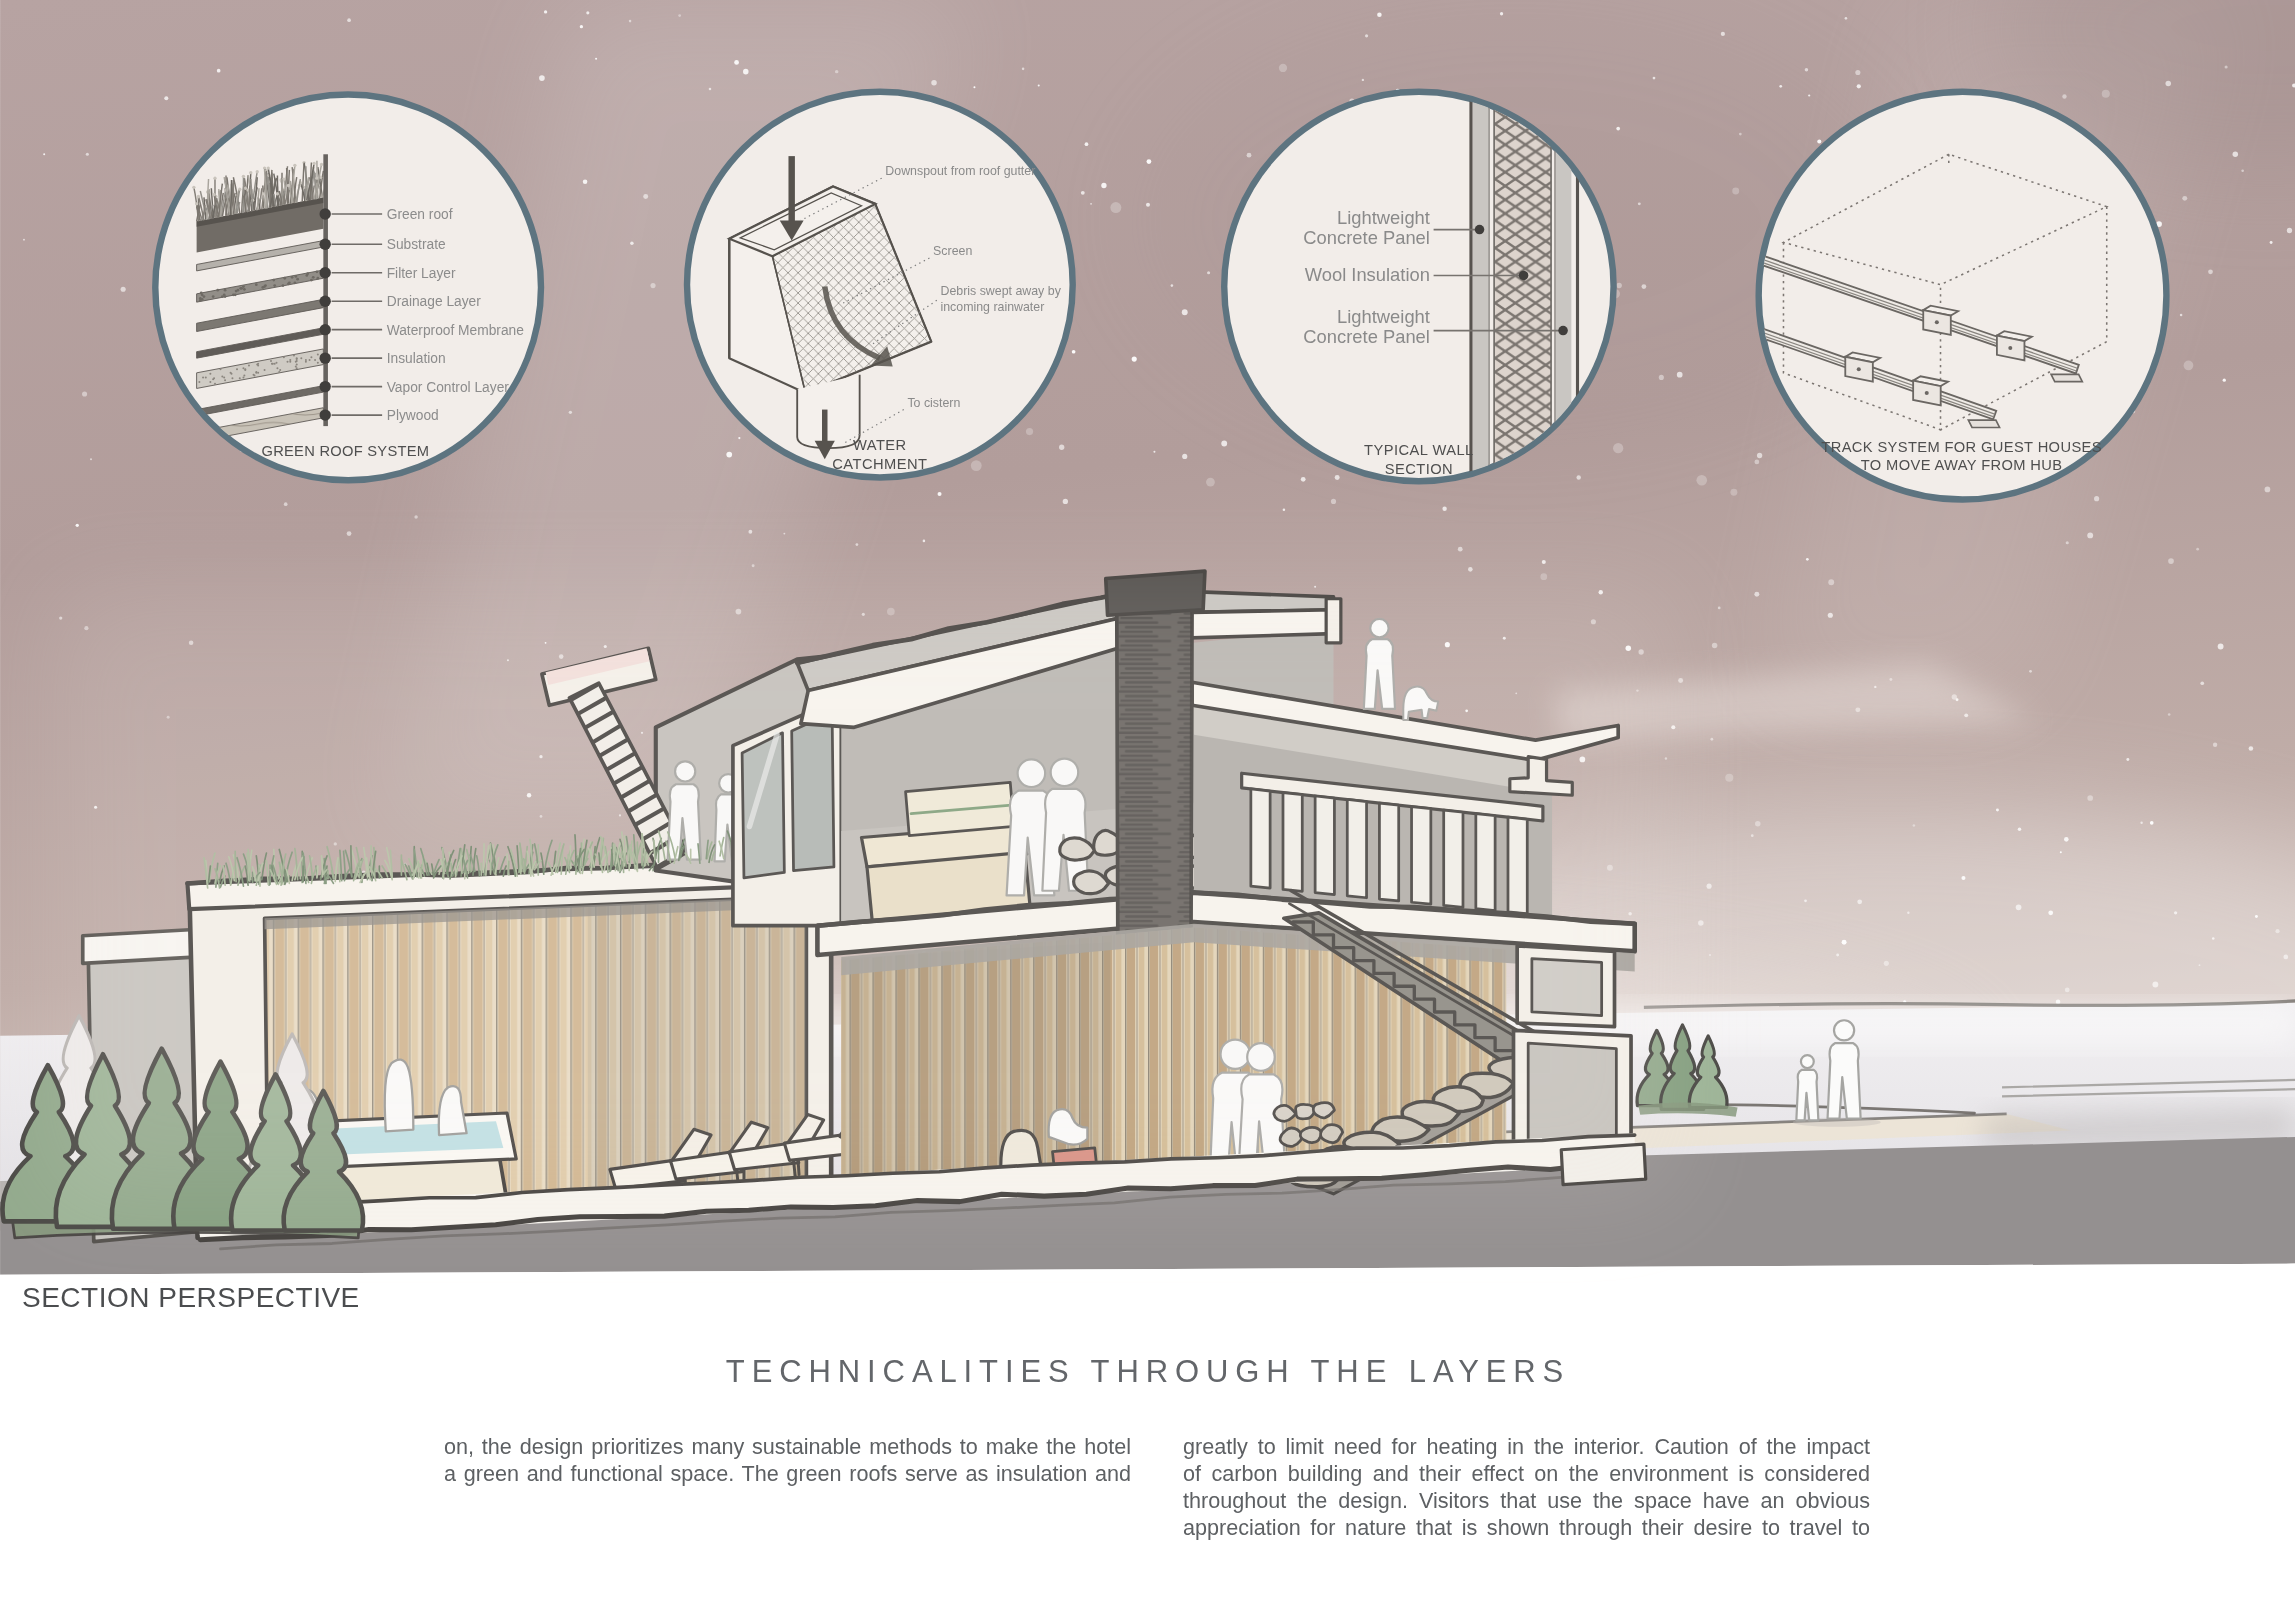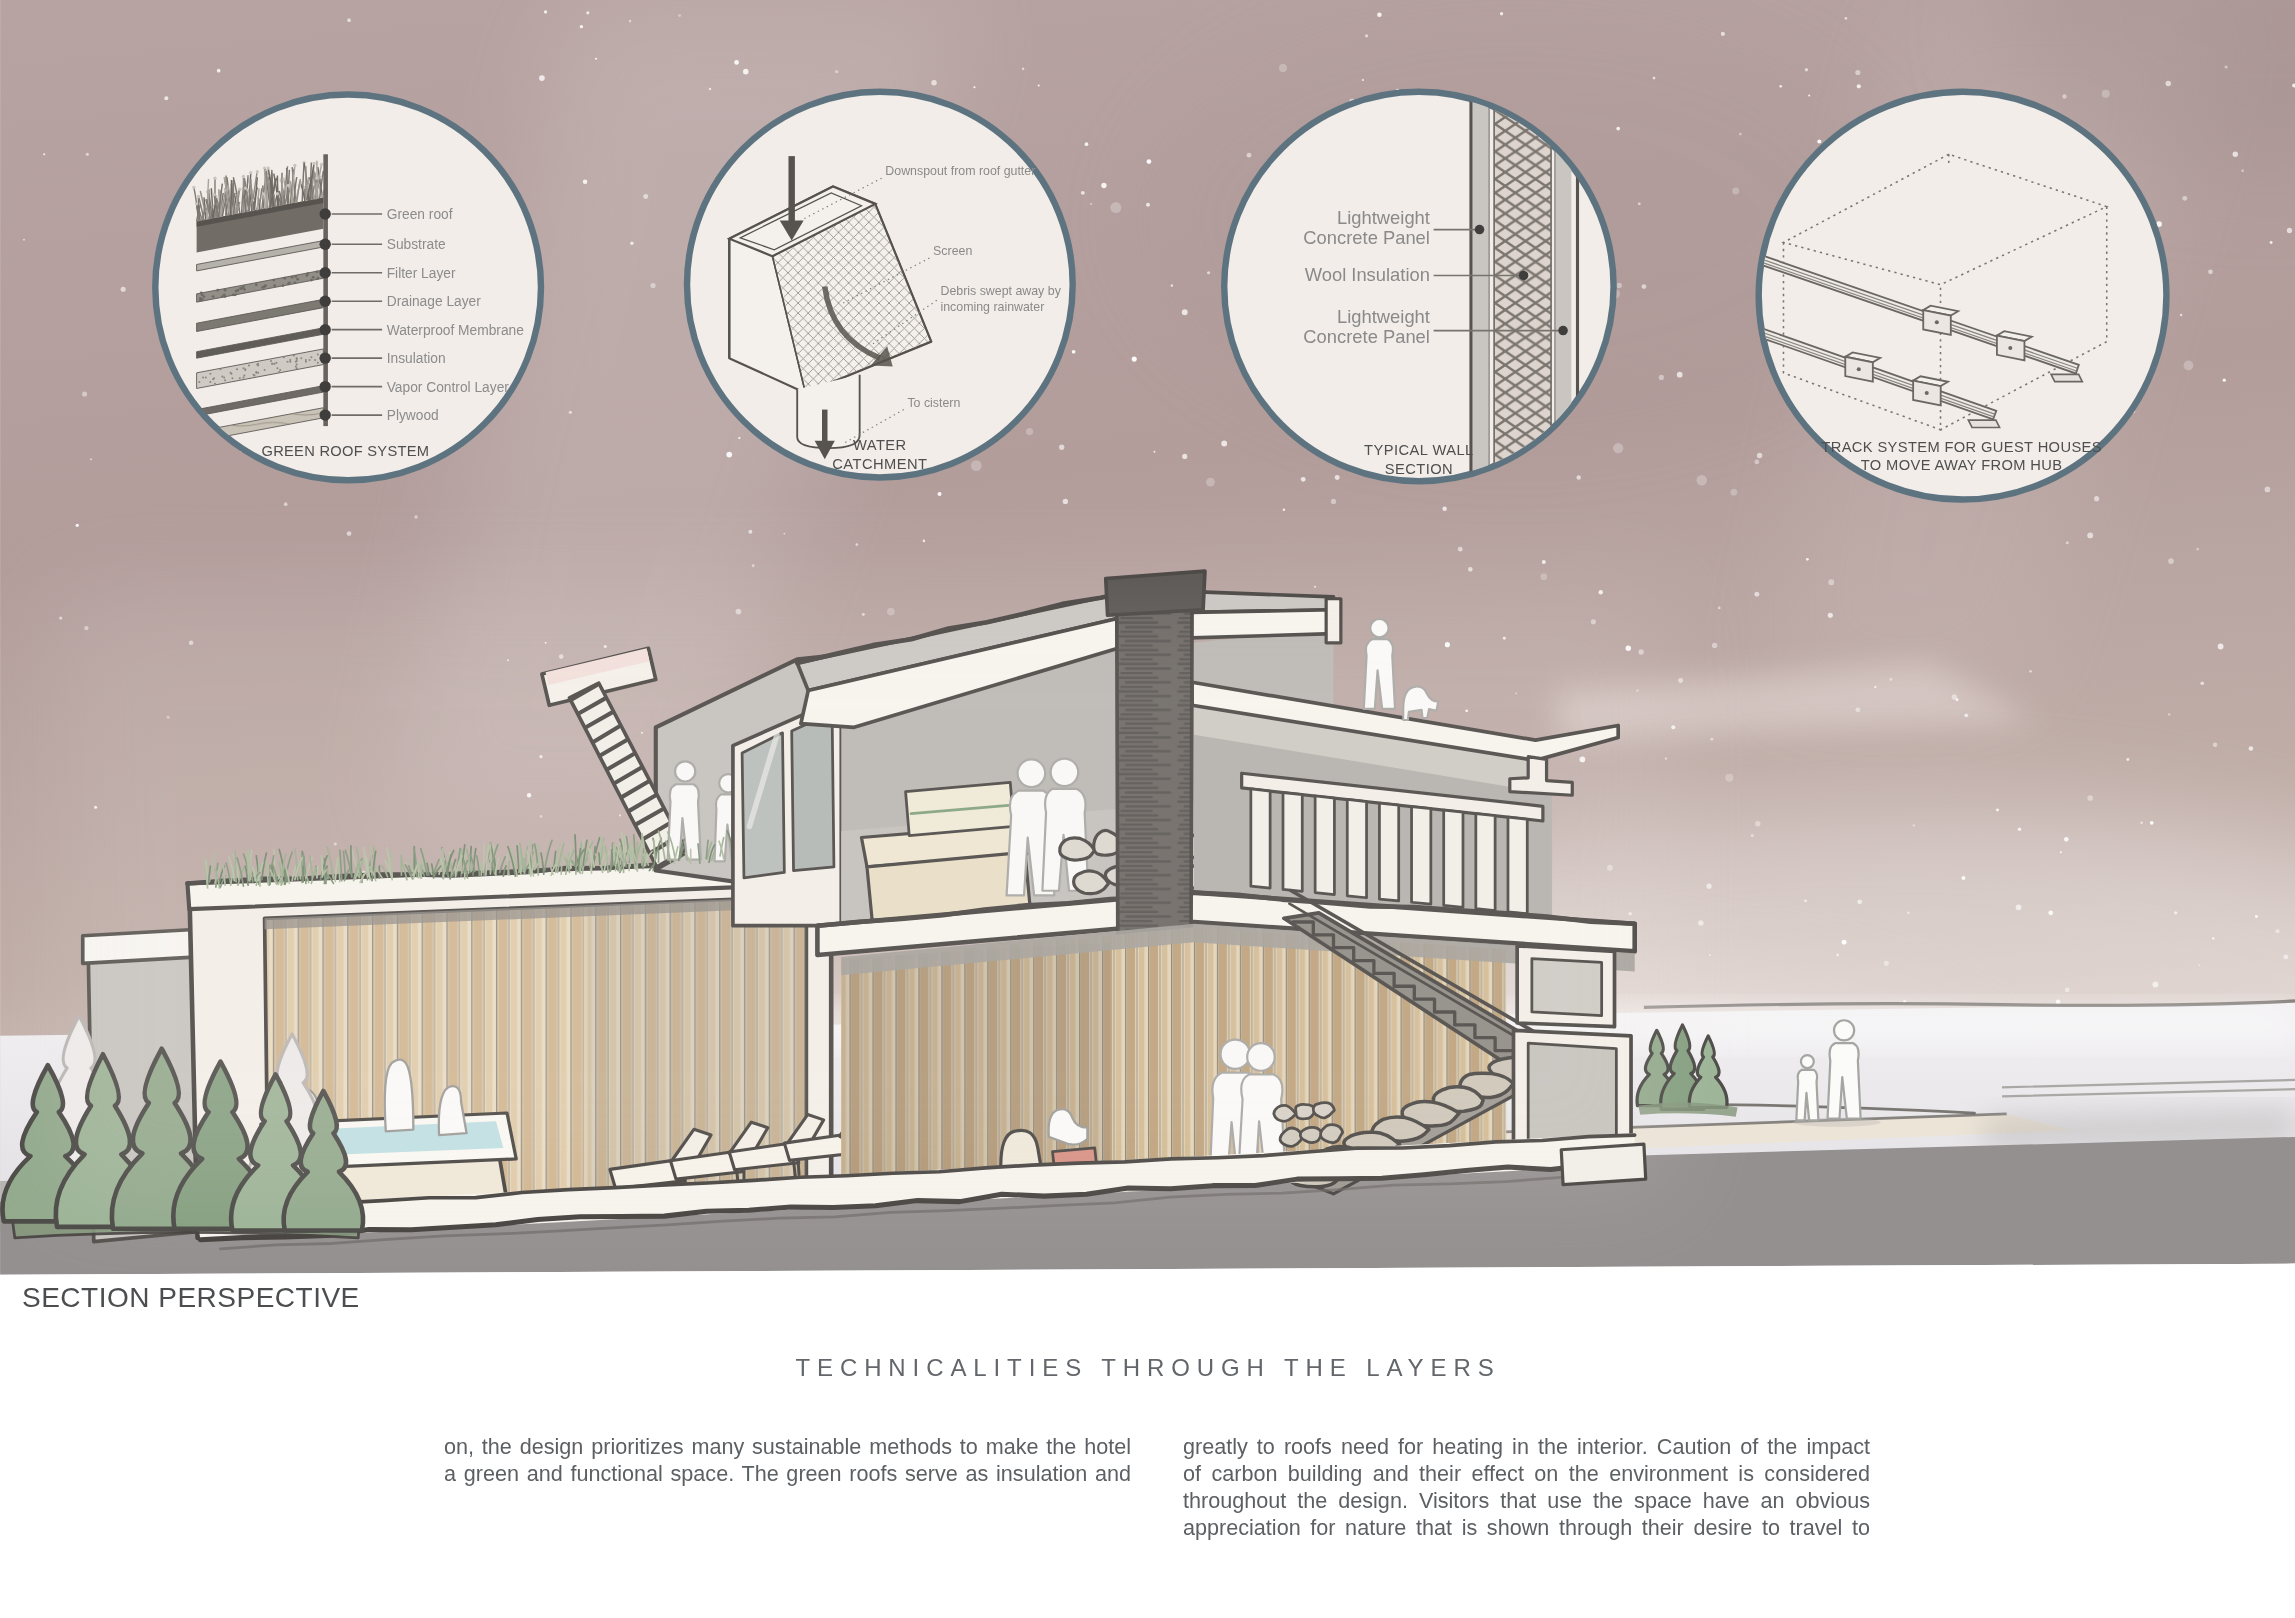--- a/index.html
+++ b/index.html
@@ -1,21 +1,21 @@
 <!DOCTYPE html>
 <html style="font-size:14.7px"><head><meta charset="utf-8">
 <style>
 html,body{margin:0;padding:0;}
 body{width:2296px;height:1619px;position:relative;background:#fff;overflow:hidden;
      font-family:"Liberation Sans",sans-serif;}
 svg{position:absolute;left:0;top:0;}
 svg text{font-family:"Liberation Sans",sans-serif;}
 .lab{position:absolute;color:#4b4d4f;font-size:28px;letter-spacing:0.5px;}
 .title{position:absolute;left:0;top:1354px;width:2296px;text-align:center;color:#63666a;
-       font-size:24px;letter-spacing:6.9px;}
+       font-size:31px;letter-spacing:6.9px;}
 .col{position:absolute;top:1433px;width:687px;color:#5d6063;font-size:21.6px;line-height:27px;}
 .col div{text-align:justify;text-align-last:justify;}
 .col div.last{text-align-last:left;}
 </style></head>
 <body>
 
 <svg width="2296" height="1619" viewBox="0 0 2500 1763">
 
 <defs>
 <linearGradient id="skyg" x1="0" y1="0" x2="0.18" y2="1">
@@ -1624,18 +1624,18 @@
 <div class="lab" style="left:22px;top:1282px;">SECTION PERSPECTIVE</div>
 
 <div class="title">TECHNICALITIES THROUGH THE LAYERS</div>
 
 <div class="col" style="left:444px;">
 <div>on, the design prioritizes many sustainable methods to make the hotel</div>
 <div>a green and functional space. The green roofs serve as insulation and</div>
 </div>
 
 <div class="col" style="left:1183px;">
-<div>greatly to roofs need for heating in the interior. Caution of the impact</div>
+<div>greatly to limit need for heating in the interior. Caution of the impact</div>
 <div>of carbon building and their effect on the environment is considered</div>
 <div>throughout the design. Visitors that use the space have an obvious</div>
 <div>appreciation for nature that is shown through their desire to travel to</div>
 </div>
 
 
 </body></html>

